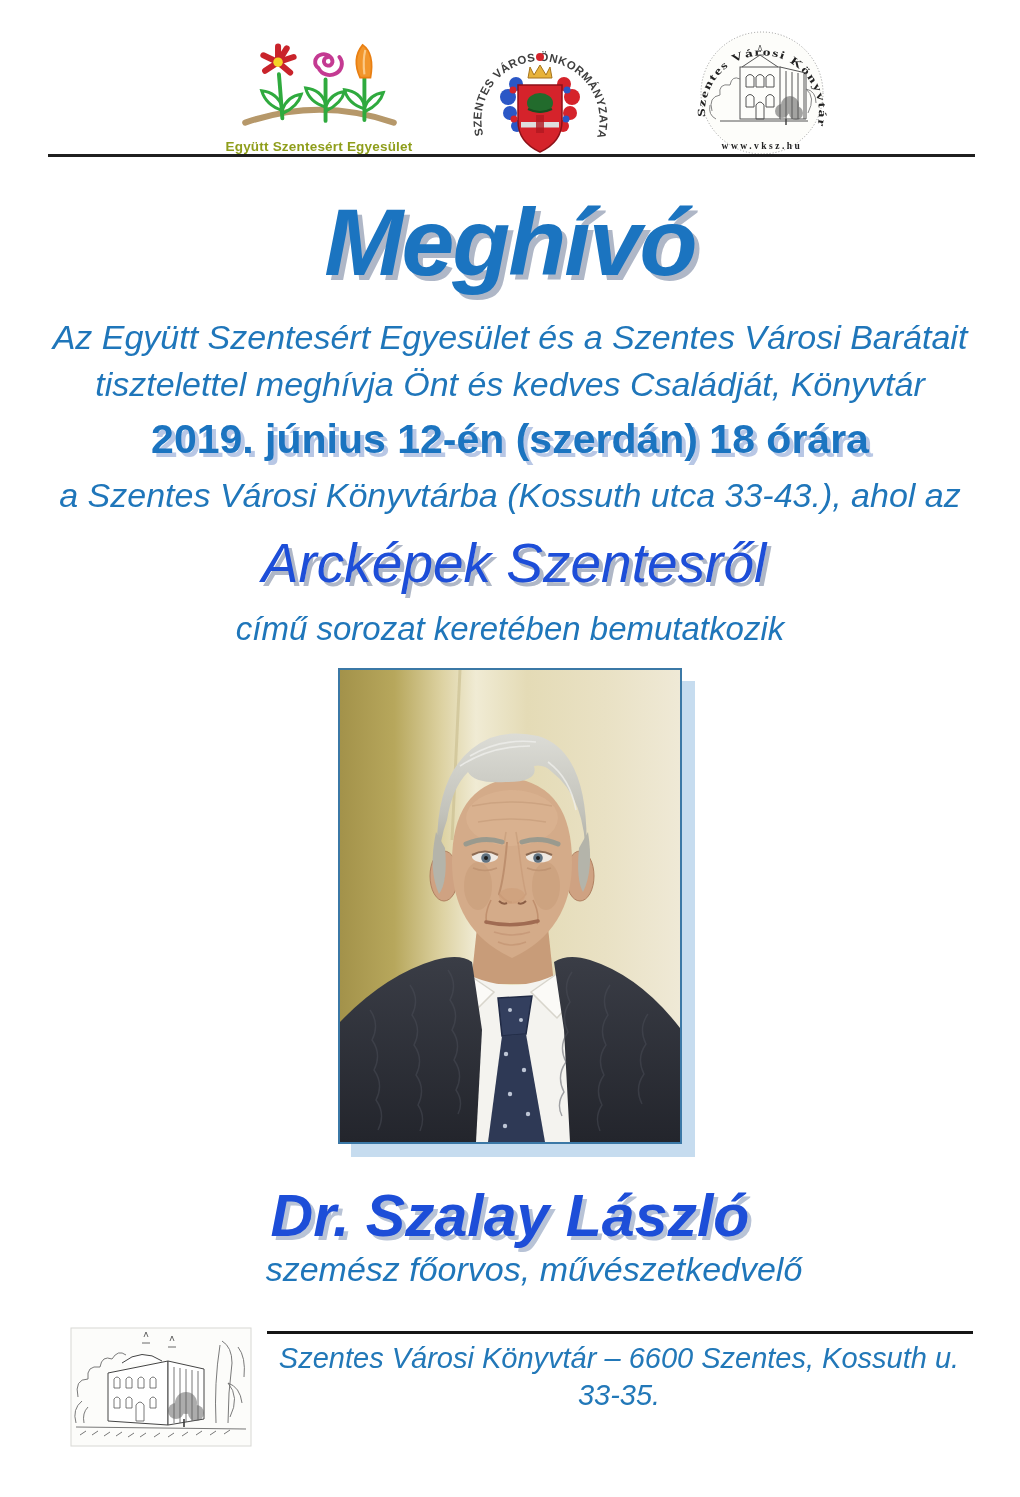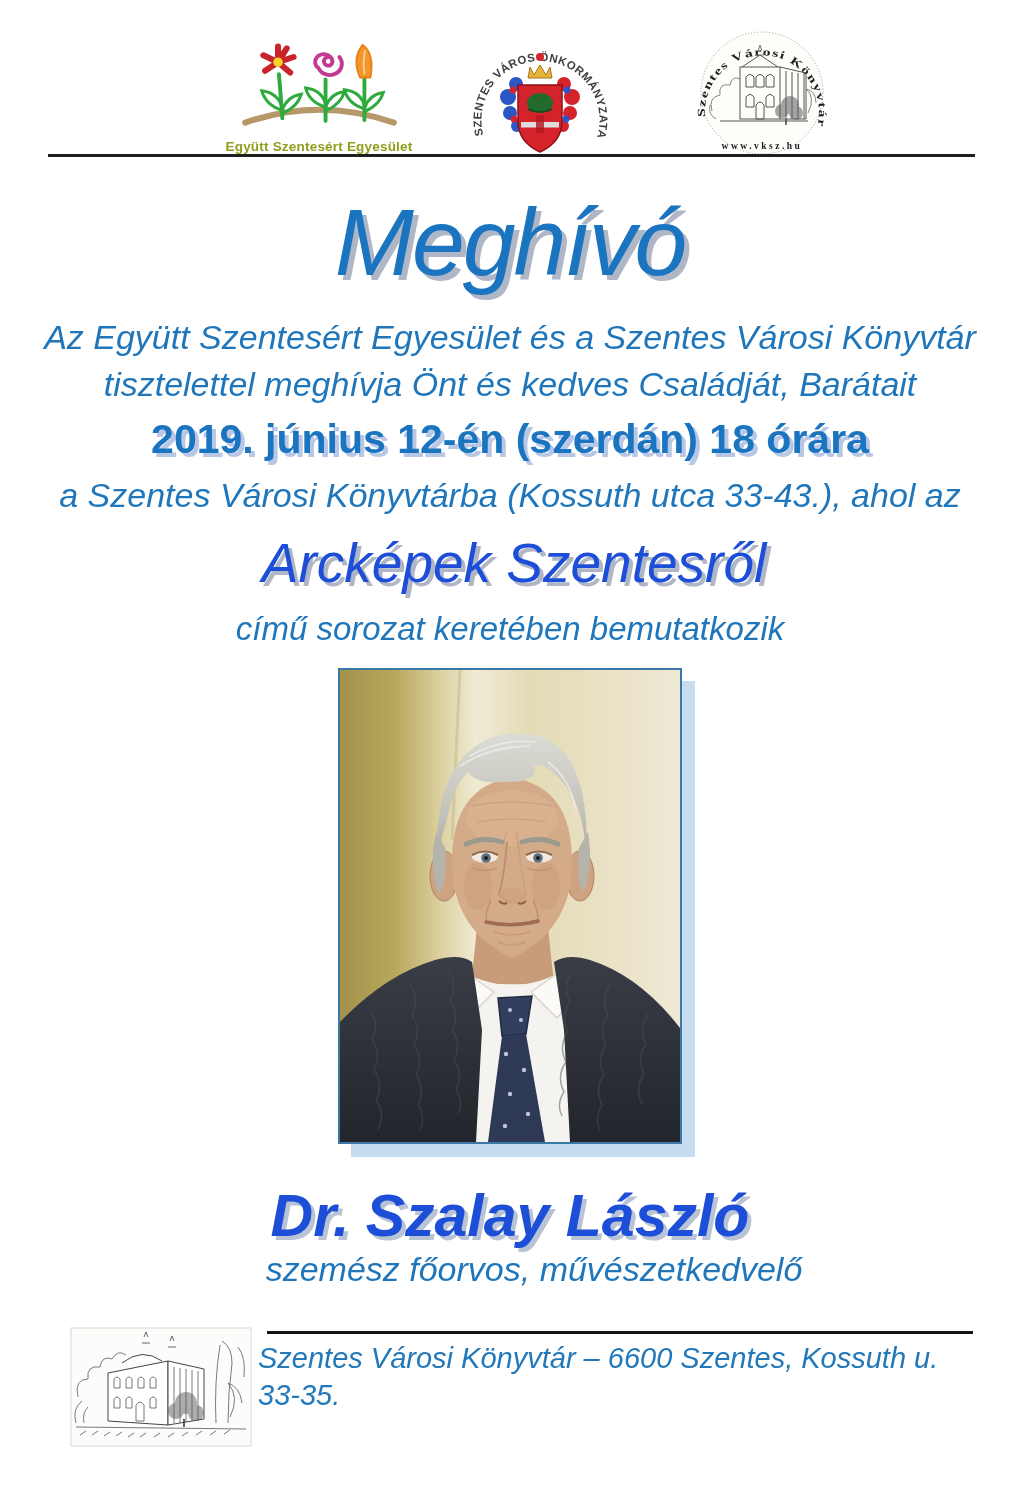--- a/index.html
+++ b/index.html
@@ -1,20 +1,20 @@
 <!DOCTYPE html>
 <html><head>
 <meta charset="utf-8">
 <style>
   html,body{margin:0;padding:0;background:#ffffff;}
   body{width:1020px;height:1497px;position:relative;font-family:"Liberation Sans",sans-serif;overflow:hidden;}
   .abs{position:absolute;}
   .center{left:0;right:0;text-align:center;}
   .blue-italic{font-style:italic;color:#1f76ba;}
-  .title{top:193px;font-size:95px;line-height:1.05;font-weight:normal;font-style:italic;color:#1b74c0;
+  .title{top:193px;font-size:95px;line-height:1.05;font-weight:bold;font-style:italic;color:#1b74c0;
          text-shadow:5px 5px 0 rgba(155,165,185,.8);letter-spacing:-2px;}
   .intro1{top:318px;font-size:34px;}
   .intro2{top:365px;font-size:34px;}
   .date{top:416px;font-size:41px;font-weight:bold;color:#1b74c0;
         text-shadow:4px 4px 0 rgba(160,180,220,.75);}
   .venue{top:476px;font-size:34px;}
   .series-title{top:531px;font-size:55px;font-weight:normal;font-style:italic;color:#1d4ed8;
         text-shadow:4px 4px 0 rgba(155,165,185,.8);margin-left:8px;}
   .series-line{top:610px;font-size:33px;}
   .guest-name{top:1182px;font-size:59px;font-weight:bold;font-style:italic;color:#1d4ed8;
@@ -24,21 +24,21 @@
   .portrait{top:668px;left:338px;width:340px;height:472px;border:2px solid #3b78a6;
         box-shadow:13px 13px 0 #c6dcef;background:#e7dfc0;}
   .portrait svg{display:block;width:100%;height:100%;}
   .logo{top:27px;}
   .logo-flowers{left:213px;top:38px;width:190px;text-align:center;margin-left:11px;}
   .logo-flowers .caption{margin-top:2px;font-size:13.5px;font-weight:bold;color:#8f9e1b;letter-spacing:.2px;}
   .logo-coa{left:466px;width:148px;height:130px;}
   .logo-lib{left:690px;width:144px;height:132px;}
   .footer-sketch{left:70px;top:1327px;width:182px;height:120px;}
   .footer-rule{left:267px;top:1331px;width:706px;height:3px;background:#151515;}
-  .footer-text{left:258px;top:1340px;width:722px;text-align:left;font-size:29px;font-style:italic;
+  .footer-text{left:258px;top:1340px;width:722px;text-align:center;font-size:29px;font-style:italic;
         color:#2278b8;line-height:37px;}
   .footer-text .link{text-decoration:underline;text-underline-offset:4px;cursor:pointer;}
 </style>
 </head>
 <body>
 
 <div class="abs logo logo-flowers">
   <svg width="175" height="95" viewBox="0 0 200 110">
     <path d="M14,98 Q100,68 186,98" stroke="#b6986a" stroke-width="7" fill="none" stroke-linecap="round"></path>
 
@@ -144,22 +144,22 @@
         <circle cx="106" cy="86" r="7"></circle>
     </g>
     <path d="M96,92 v6" stroke="#444" stroke-width="1.5"></path>
     <text x="72" y="122" text-anchor="middle" font-size="9.5" font-weight="bold" fill="#222" letter-spacing="2.5">www.vksz.hu</text>
   </svg>
 </div>
 
 <div class="abs top-rule"></div>
 
 <div class="abs center title">Meghívó</div>
-<div class="abs center blue-italic intro1">Az Együtt Szentesért Egyesület és a Szentes Városi Könyvtár</div>
-<div class="abs center blue-italic intro2">tisztelettel meghívja Önt és kedves Családját, Barátait</div>
+<div class="abs center blue-italic intro1">Az Együtt Szentesért Egyesület és a Szentes Városi Barátait</div>
+<div class="abs center blue-italic intro2">tisztelettel meghívja Önt és kedves Családját, Könyvtár</div>
 <div class="abs center date">2019. június 12-én (szerdán) 18 órára</div>
 <div class="abs center blue-italic venue">a Szentes Városi Könyvtárba (Kossuth utca 33-43.), ahol az</div>
 <div class="abs center series-title">Arcképek Szentesről</div>
 <div class="abs center blue-italic series-line">című sorozat keretében bemutatkozik</div>
 
 <figure class="abs portrait" style="margin:0">
   <svg viewBox="0 0 340 472" preserveAspectRatio="none">
     <defs>
       <linearGradient id="bgG" x1="0" y1="0" x2="1" y2="0">
         <stop offset="0" stop-color="#a3924a"></stop>

